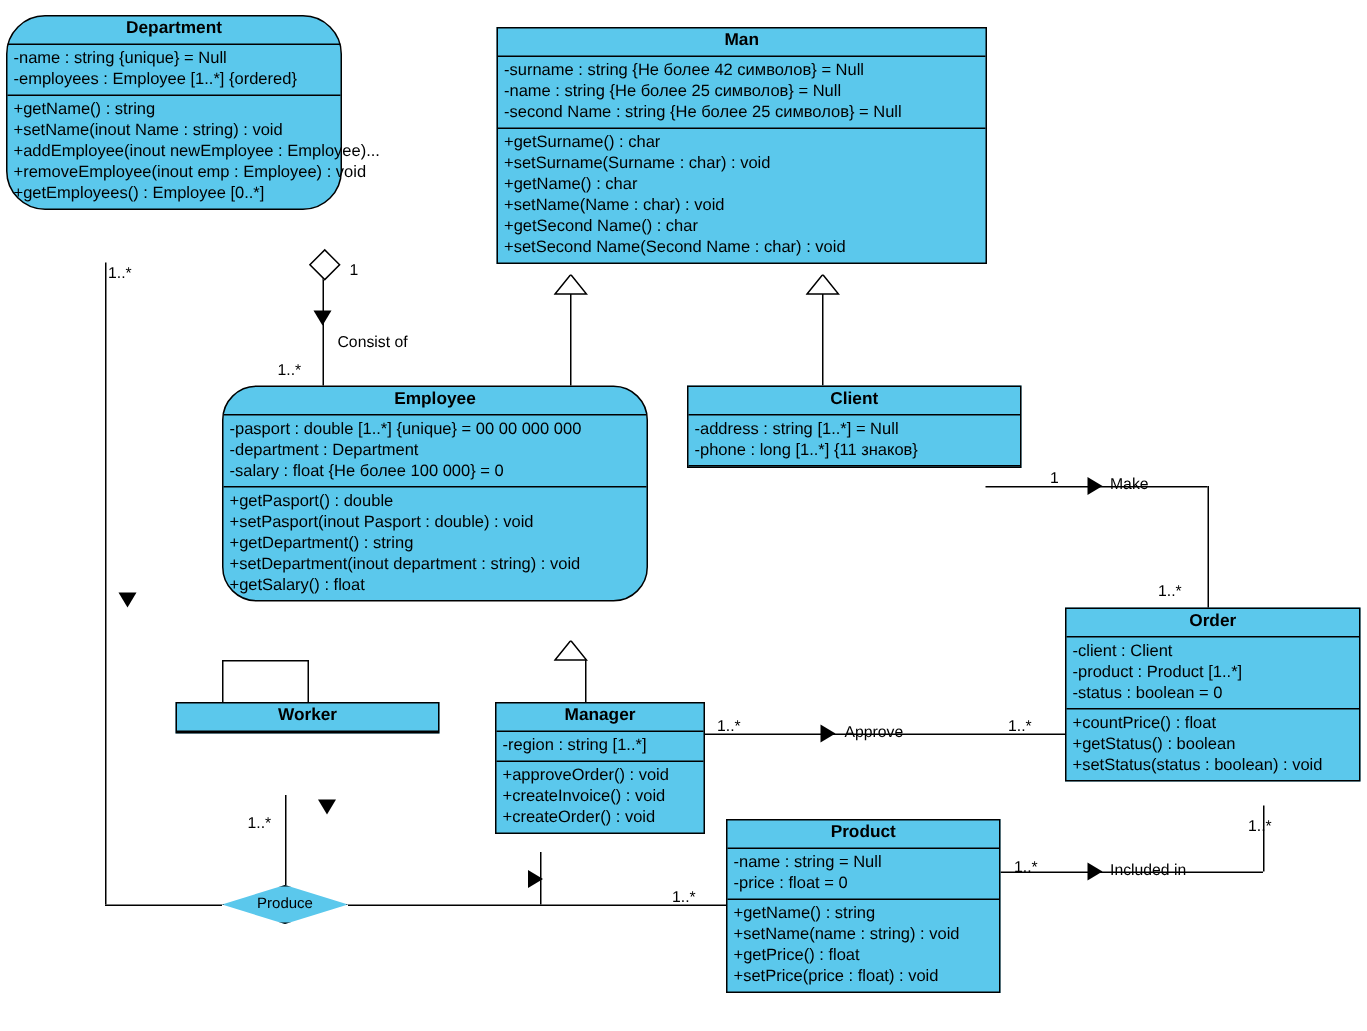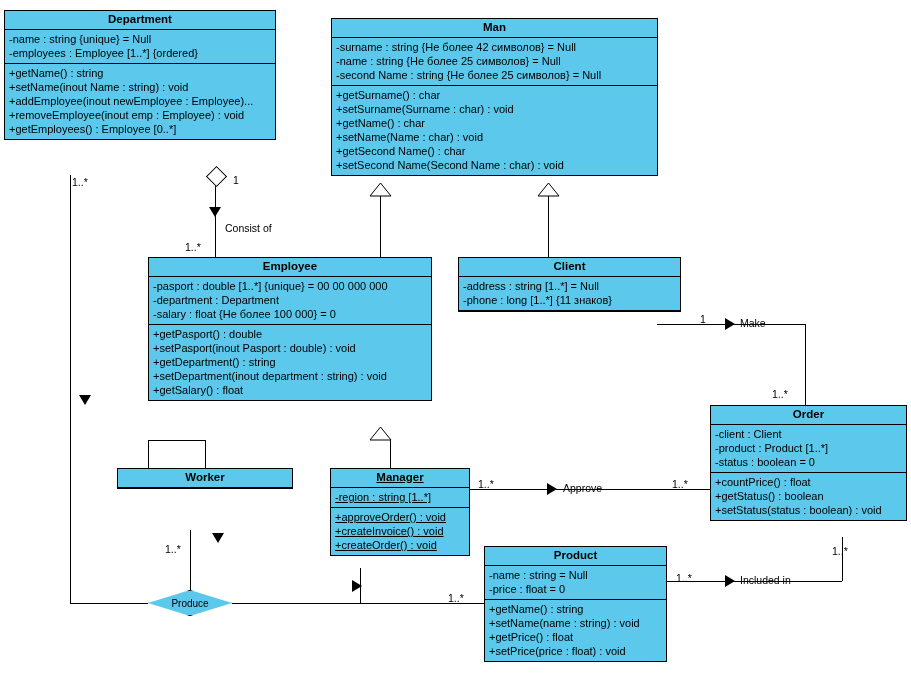--- a/index.html
+++ b/index.html
@@ -170,21 +170,21 @@
   <div class="lbl" style="left:185px; top:241px;">1..*</div>
   <div class="lbl" style="left:700px; top:313px;">1</div>
   <div class="lbl" style="left:772px; top:388px;">1..*</div>
   <div class="lbl" style="left:478px; top:478px;">1..*</div>
   <div class="lbl" style="left:672px; top:478px;">1..*</div>
   <div class="lbl" style="left:832px; top:545px;">1..*</div>
   <div class="lbl" style="left:676px; top:572px;">1..*</div>
   <div class="lbl" style="left:165px; top:543px;">1..*</div>
   <div class="lbl" style="left:448px; top:592px;">1..*</div>
 
-  <div class="uml-class" style="left:4px; top:10px; width:272px;">
+  <div class="uml-class" style="left:4px; top:10px; width:224px;border-radius:26px;">
     <div class="uml-title">Department</div>
     <div class="uml-sep"></div>
     <div class="uml-compartment">
       <div class="uml-line">-name : string {unique} = Null</div>
       <div class="uml-line">-employees : Employee [1..*] {ordered}</div>
     </div>
     <div class="uml-sep"></div>
     <div class="uml-compartment">
       <div class="uml-line">+getName() : string</div>
       <div class="uml-line">+setName(inout Name : string) : void</div>
@@ -206,21 +206,21 @@
     <div class="uml-compartment">
       <div class="uml-line">+getSurname() : char</div>
       <div class="uml-line">+setSurname(Surname : char) : void</div>
       <div class="uml-line">+getName() : char</div>
       <div class="uml-line">+setName(Name : char) : void</div>
       <div class="uml-line">+getSecond Name() : char</div>
       <div class="uml-line">+setSecond Name(Second Name : char) : void</div>
     </div>
   </div>
 
-  <div class="uml-class" style="left:148px; top:257px; width:284px;">
+  <div class="uml-class" style="left:148px; top:257px; width:284px;border-radius:23px;">
     <div class="uml-title">Employee</div>
     <div class="uml-sep"></div>
     <div class="uml-compartment">
       <div class="uml-line">-pasport : double [1..*] {unique} = 00 00 000 000</div>
       <div class="uml-line">-department : Department</div>
       <div class="uml-line">-salary : float {Не более 100 000} = 0</div>
     </div>
     <div class="uml-sep"></div>
     <div class="uml-compartment">
       <div class="uml-line">+getPasport() : double</div>
@@ -255,21 +255,21 @@
       <div class="uml-line">+getStatus() : boolean</div>
       <div class="uml-line">+setStatus(status : boolean) : void</div>
     </div>
   </div>
 
   <div class="uml-class" style="left:117px; top:468px; width:176px;">
     <div class="uml-title">Worker</div>
     <div class="uml-sep"></div>
   </div>
 
-  <div class="uml-class" style="left:330px; top:468px; width:140px;text-decoration:underline;">
+  <div class="uml-class" style="left:330px; top:468px; width:140px;">
     <div class="uml-title">Manager</div>
     <div class="uml-sep"></div>
     <div class="uml-compartment">
       <div class="uml-line">-region : string [1..*]</div>
     </div>
     <div class="uml-sep"></div>
     <div class="uml-compartment">
       <div class="uml-line">+approveOrder() : void</div>
       <div class="uml-line">+createInvoice() : void</div>
       <div class="uml-line">+createOrder() : void</div>

